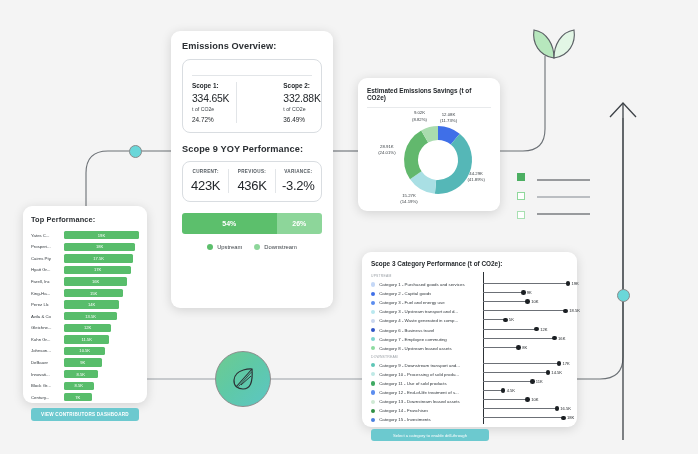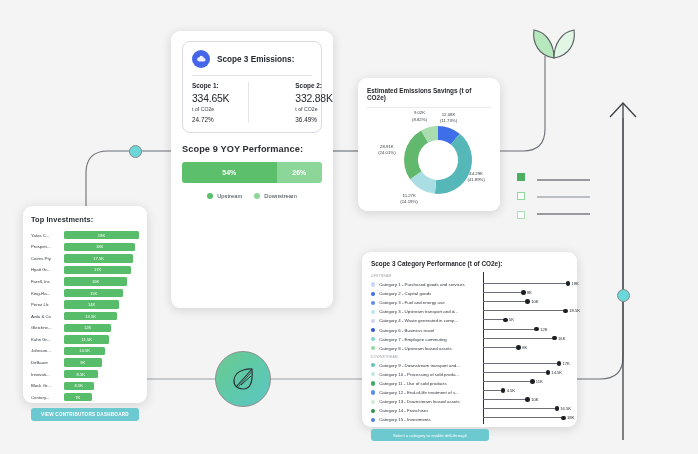--- a/index.html
+++ b/index.html
@@ -54,21 +54,21 @@
   }
   .s3-head-label { font-size: 8.2px; font-weight: bold; color: #24282c; }
   .s3-main { display: flex; justify-content: space-between; align-items: flex-start; }
   .s3-big { font-size: 15.5px; color: #24282c; letter-spacing: -.2px; line-height: 1.1; }
   .s3-unit { font-size: 5.4px; color: #3d4348; margin-top: 2px; }
   .s3-pct { font-size: 6.3px; font-weight: bold; color: #24282c; text-align: right; }
   .s3-pct-sub { font-size: 5.4px; color: #3d4348; text-align: right; margin-top: 3px; }
   .s3-rule { height: 1px; background: #e2e5e8; margin: 7px 0 6px; }
   .s12 { display: flex; }
   .s12 > div { flex: 1; }
-  .s12 > div:first-child { border-right: 1px solid #e2e5e8; padding-right: 19px; }
+  .s12 > div:first-child { border-right: 1px solid #e2e5e8; padding-right: 7px; }
   .s12 > div:last-child { padding-left: 8px; margin-left: 38px; }
   .s12-label { font-size: 6.4px; font-weight: bold; color: #24282c; margin-bottom: 4px; }
   .s12-val { font-size: 10.4px; color: #24282c; letter-spacing: -.2px; }
   .s12-unit { font-size: 5.2px; color: #3d4348; margin-top: 2px; }
   .s12-pct { font-size: 6.4px; color: #24282c; margin-top: 4px; }
 
   .yoy-box { display: flex; padding: 7px 0 8px; margin-bottom: 11px; }
   .yoy-cell { flex: 1; text-align: center; }
   .yoy-cell + .yoy-cell { border-left: 1px solid #e2e5e8; }
   .yoy-label { font-size: 4.6px; font-weight: bold; color: #51585e; letter-spacing: .35px; margin-bottom: 4px; }
@@ -177,48 +177,55 @@
   <div class="leaf-roundel" style="left:215px; top:351px;">
     <svg width="32" height="32" viewBox="0 0 32 32">
       <path d="M25 6 C25 6 8 5 7 17 C6.5 23 11 26 16 26 C23 26 26 20 25 6 Z" fill="none" stroke="#2b3034" stroke-width="1.2"></path>
       <path d="M25 6 L9 24" stroke="#2b3034" stroke-width="1.1" fill="none"></path>
       <path d="M24 13 L14 22" stroke="#2b3034" stroke-width="1" fill="none"></path>
       <path d="M24.5 9 L11.5 23.5" stroke="#2b3034" stroke-width=".8" fill="none"></path>
     </svg>
   </div>
 
   <div class="card" id="card-overview">
+    <div class="sec-title">Emissions Overview:</div>
 
     <div class="inner-box scope3-box">
-      <div class="s3-head">
-        <span class="s3-badge">
-          <svg width="11" height="11" viewBox="0 0 14 14">
-            <path d="M4 9.5 h6 a2.2 2.2 0 0 0 0-4.4 a3 3 0 0 0-5.7-1 A2.4 2.4 0 0 0 4 9.5 Z" fill="#ffffff" opacity=".92"></path>
-          </svg>
-        </span>
-        <span class="s3-head-label">Scope 3 Emissions:</span>
-      </div>
       <div class="s3-rule"></div>
       <div class="s12">
         <div>
           <div class="s12-label">Scope 1:</div>
           <div class="s12-val">334.65K</div>
           <div class="s12-unit">t of CO2e</div>
           <div class="s12-pct">24.72%</div>
         </div>
         <div>
           <div class="s12-label">Scope 2:</div>
           <div class="s12-val">332.88K</div>
           <div class="s12-unit">t of CO2e</div>
           <div class="s12-pct">36.49%</div>
         </div>
       </div>
     </div>
 
     <div class="sec-title" style="margin-bottom:7px;">Scope 9 YOY Performance:</div>
+    <div class="inner-box yoy-box">
+      <div class="yoy-cell">
+        <div class="yoy-label">CURRENT:</div>
+        <div class="yoy-val">423K</div>
+      </div>
+      <div class="yoy-cell">
+        <div class="yoy-label">PREVIOUS:</div>
+        <div class="yoy-val">436K</div>
+      </div>
+      <div class="yoy-cell">
+        <div class="yoy-label">VARIANCE:</div>
+        <div class="yoy-val">-3.2%</div>
+      </div>
+    </div>
 
     <div class="src-bar" id="src-bar">
         <div class="src-seg" style="flex: 0.675 1 0%; background: rgb(92, 191, 108);">54%</div>
         <div class="src-seg" style="flex: 0.325 1 0%; background: rgb(141, 214, 154);">26%</div>
       </div>
     <div class="src-legend" id="src-legend">
         <div class="li">
           <span class="dot" style="background: rgb(92, 191, 108);"></span>
           <span>Upstream</span>
         </div>
@@ -267,21 +274,21 @@
         </div><div class="dlabel" style="left: 11.181px; top: 35.9758px;">
           <div>28.91K</div>
           <div>(24.01%)</div>
         </div><div class="dlabel" style="left: 44.9798px; top: 2.49655px;">
           <div>9.02K</div>
           <div>(8.82%)</div>
         </div></div>
   </div>
 
   <div class="card" id="card-top">
-    <div class="sec-title">Top Investments:</div>
+    <div class="sec-title">Top Performance:</div>
     <div id="tc-rows">
         <div class="tc-row">
           <div class="tc-name">Yates C...</div>
           <div class="tc-track">
             <div class="tc-bar" style="width: 100%; background: rgb(88, 189, 107);">19K</div>
           </div>
         </div>
         <div class="tc-row">
           <div class="tc-name">Prosperi...</div>
           <div class="tc-track">

